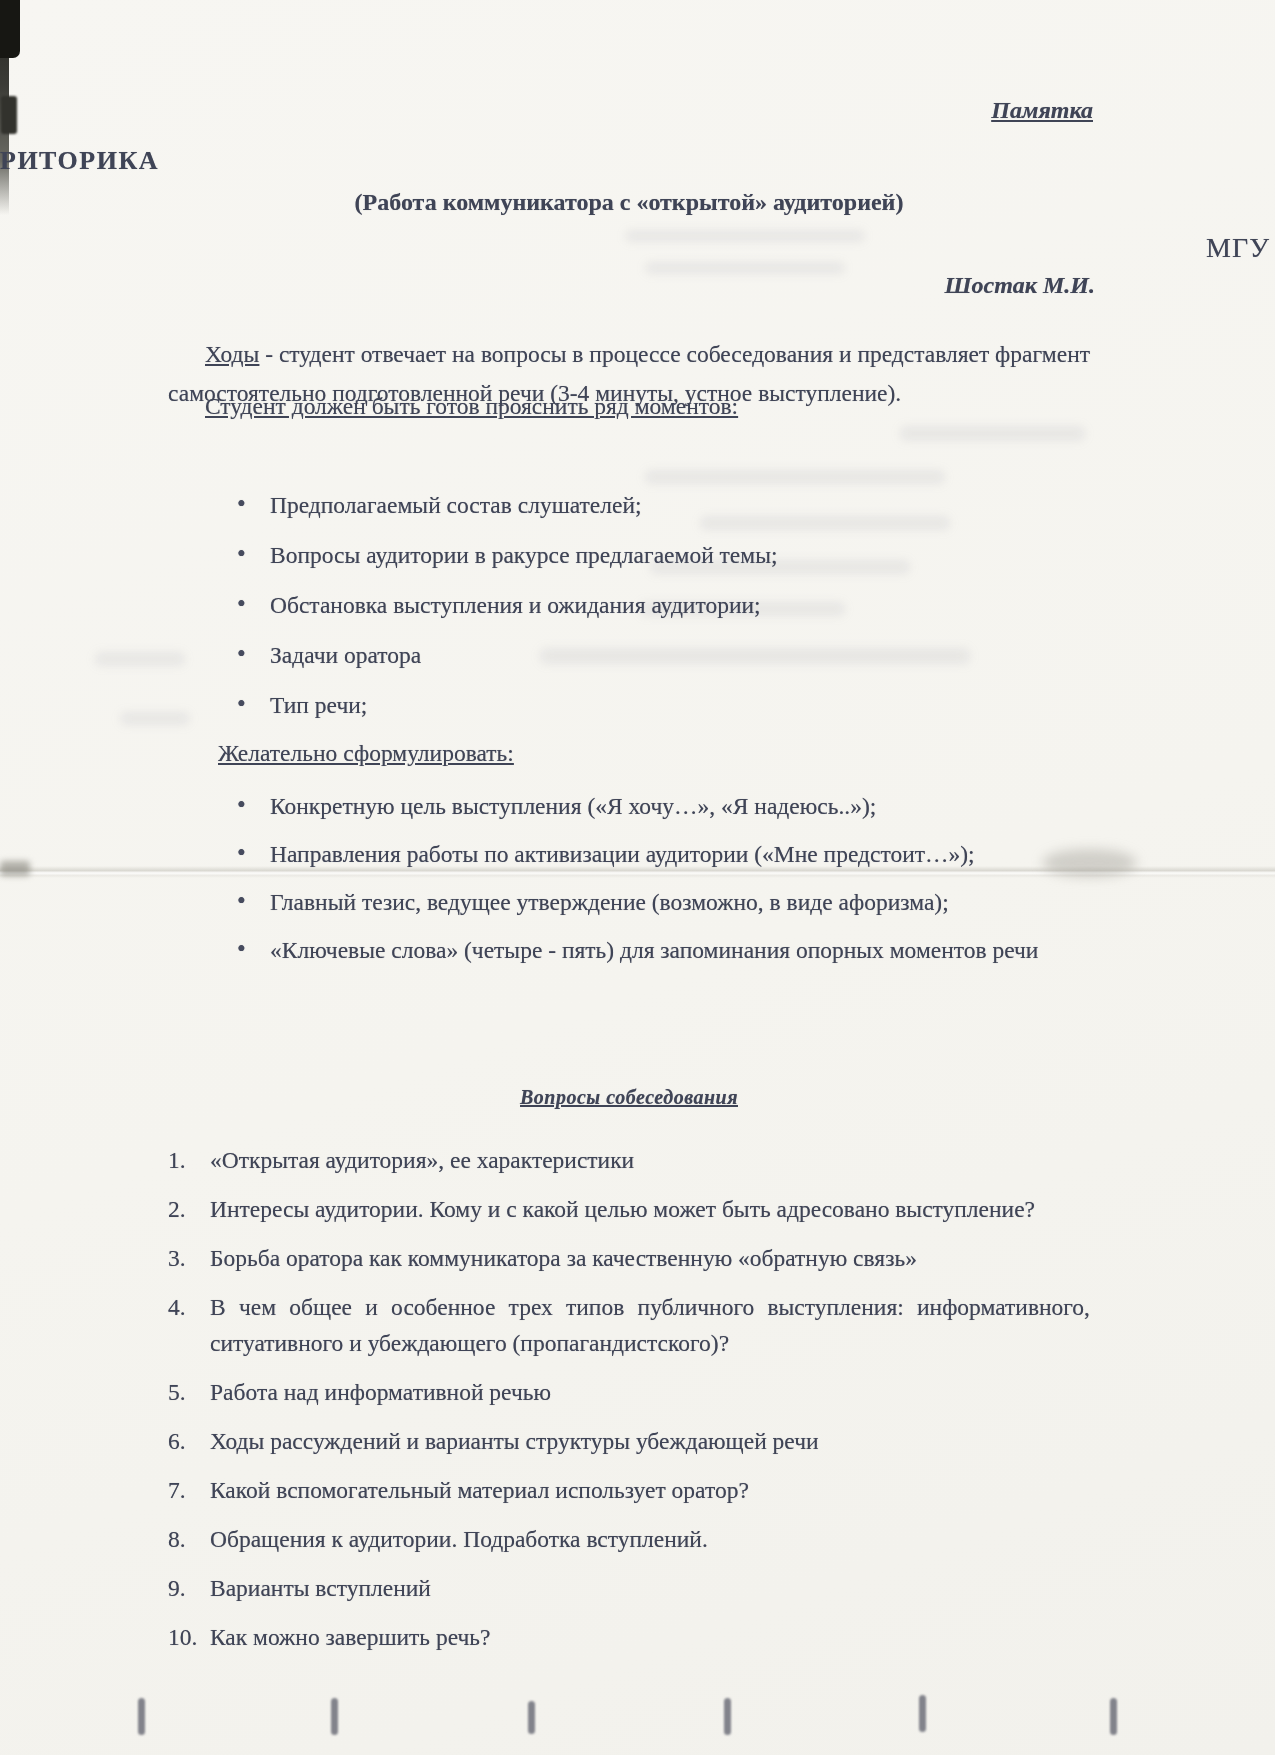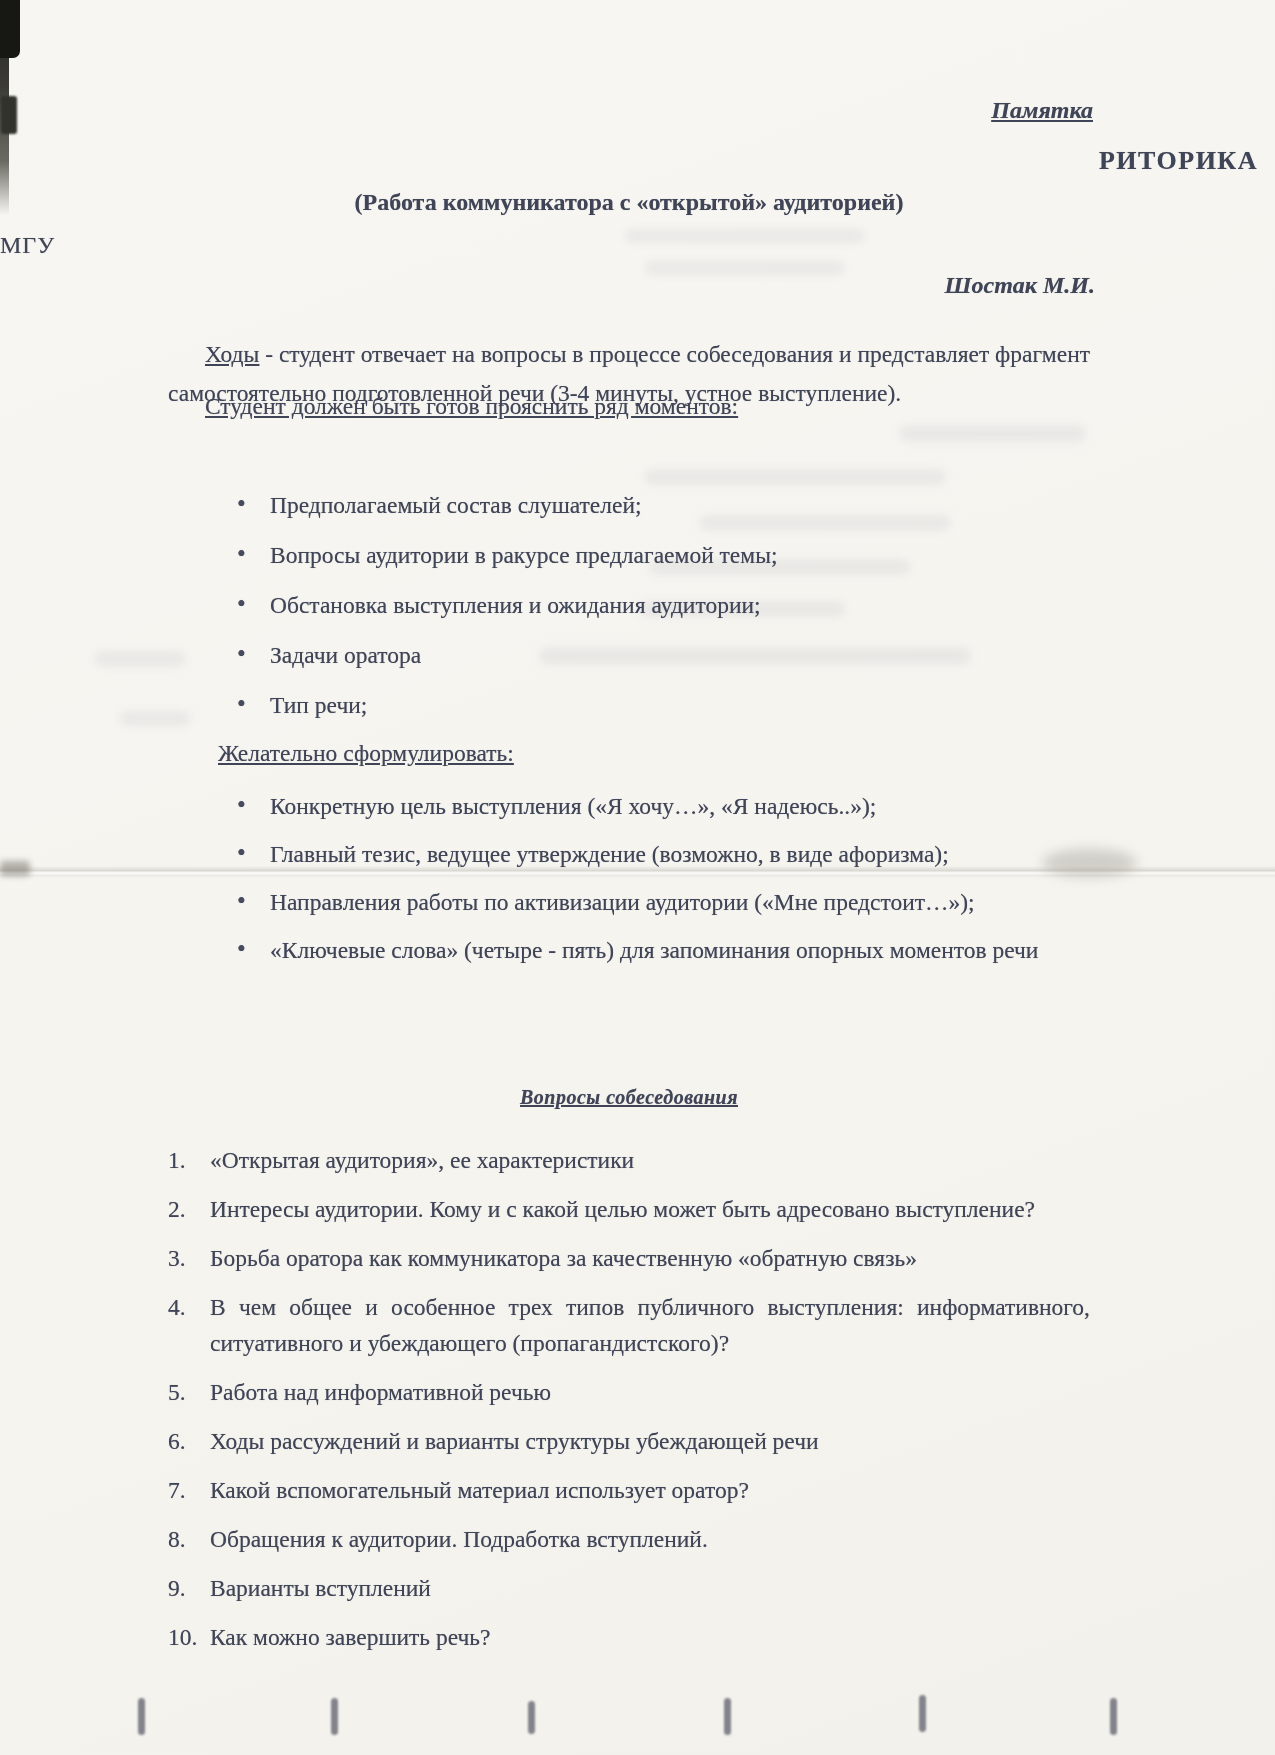--- a/index.html
+++ b/index.html
@@ -10,23 +10,23 @@
     background:linear-gradient(160deg,#f7f6f2 0%,#f5f4ef 55%,#f2f1ec 100%);
     font-family:"Liberation Serif","DejaVu Serif",serif;
     color:#3f4456;
     overflow:hidden;
     text-decoration:underline;
   }
   .ink{ text-shadow:0 0 0.7px rgba(63,68,86,0.55); }
 
   
   .memo-tag{position:absolute;top:97px;right:182px;font-size:24px;font-weight:bold;font-style:italic;text-decoration:underline;}
-  .doc-title{position:absolute;top:146px;left:0;width:1258px;text-align:right;font-size:26px;font-weight:bold;letter-spacing:1.5px;}
+  .doc-title{position:absolute;top:146px;left:0;width:1258px;text-align:left;font-size:26px;font-weight:bold;letter-spacing:1.5px;}
   .doc-subtitle{position:absolute;top:189px;left:0;width:1258px;text-align:center;font-size:24px;font-weight:bold;}
-  .institution{position:absolute;top:232px;left:0;width:1258px;text-align:left;font-size:24px;letter-spacing:1px;}
+  .institution{position:absolute;top:232px;left:12px;width:1258px;text-align:right;font-size:28px;letter-spacing:1px;}
   .author{position:absolute;top:272px;right:180px;font-size:24px;font-weight:bold;font-style:italic;}
 
   
   .intro{position:absolute;top:311px;left:168px;width:922px;font-size:23.5px;line-height:39px;text-align:justify;text-indent:37px;}
   .intro .lead{text-decoration:underline;}
 
   
   .s1-heading{position:absolute;top:393px;left:205px;font-size:23.5px;text-decoration:underline;}
   .s2-heading{position:absolute;top:740px;left:218px;font-size:23.5px;text-decoration:underline;}
 
@@ -114,22 +114,22 @@
     <li class="ink">Предполагаемый состав слушателей;</li>
     <li class="ink">Вопросы аудитории в ракурсе предлагаемой темы;</li>
     <li class="ink">Обстановка выступления и ожидания аудитории;</li>
     <li class="ink">Задачи  оратора</li>
     <li class="ink">Тип речи;</li>
   </ul>
 
   <div class="s2-heading ink">Желательно сформулировать:</div>
   <ul class="blist blist2">
     <li class="ink">Конкретную цель выступления («Я хочу…»,  «Я надеюсь..»);</li>
+    <li class="ink">Направления работы по активизации аудитории («Мне предстоит…»);</li>
     <li class="ink">Главный тезис, ведущее утверждение (возможно, в виде афоризма);</li>
-    <li class="ink">Направления работы по активизации аудитории («Мне предстоит…»);</li>
     <li class="ink">«Ключевые слова» (четыре - пять) для запоминания опорных моментов речи</li>
   </ul>
 
   <div class="q-heading ink">Вопросы собеседования</div>
   <ol class="qlist">
     <li class="ink"><span class="qnum">1.</span><span>«Открытая аудитория», ее характеристики</span></li>
     <li class="ink"><span class="qnum">2.</span><span>Интересы аудитории. Кому и с какой целью может быть адресовано выступление?</span></li>
     <li class="ink"><span class="qnum">3.</span><span>Борьба оратора как коммуникатора за качественную «обратную связь»</span></li>
     <li class="ink"><span class="qnum">4.</span><span>В чем общее и особенное трех типов публичного выступления: информативного, ситуативного и убеждающего (пропагандистского)?</span></li>
     <li class="ink"><span class="qnum">5.</span><span>Работа над информативной речью</span></li>

